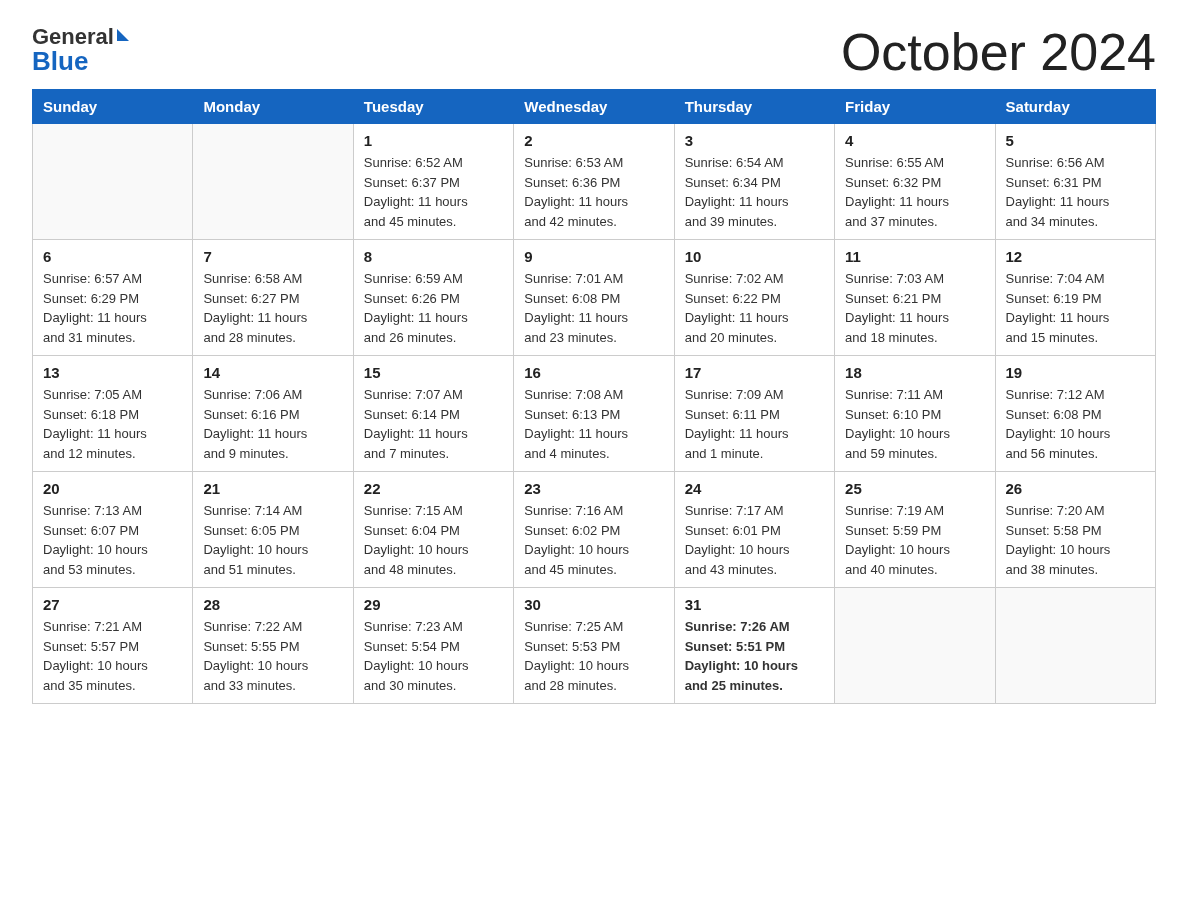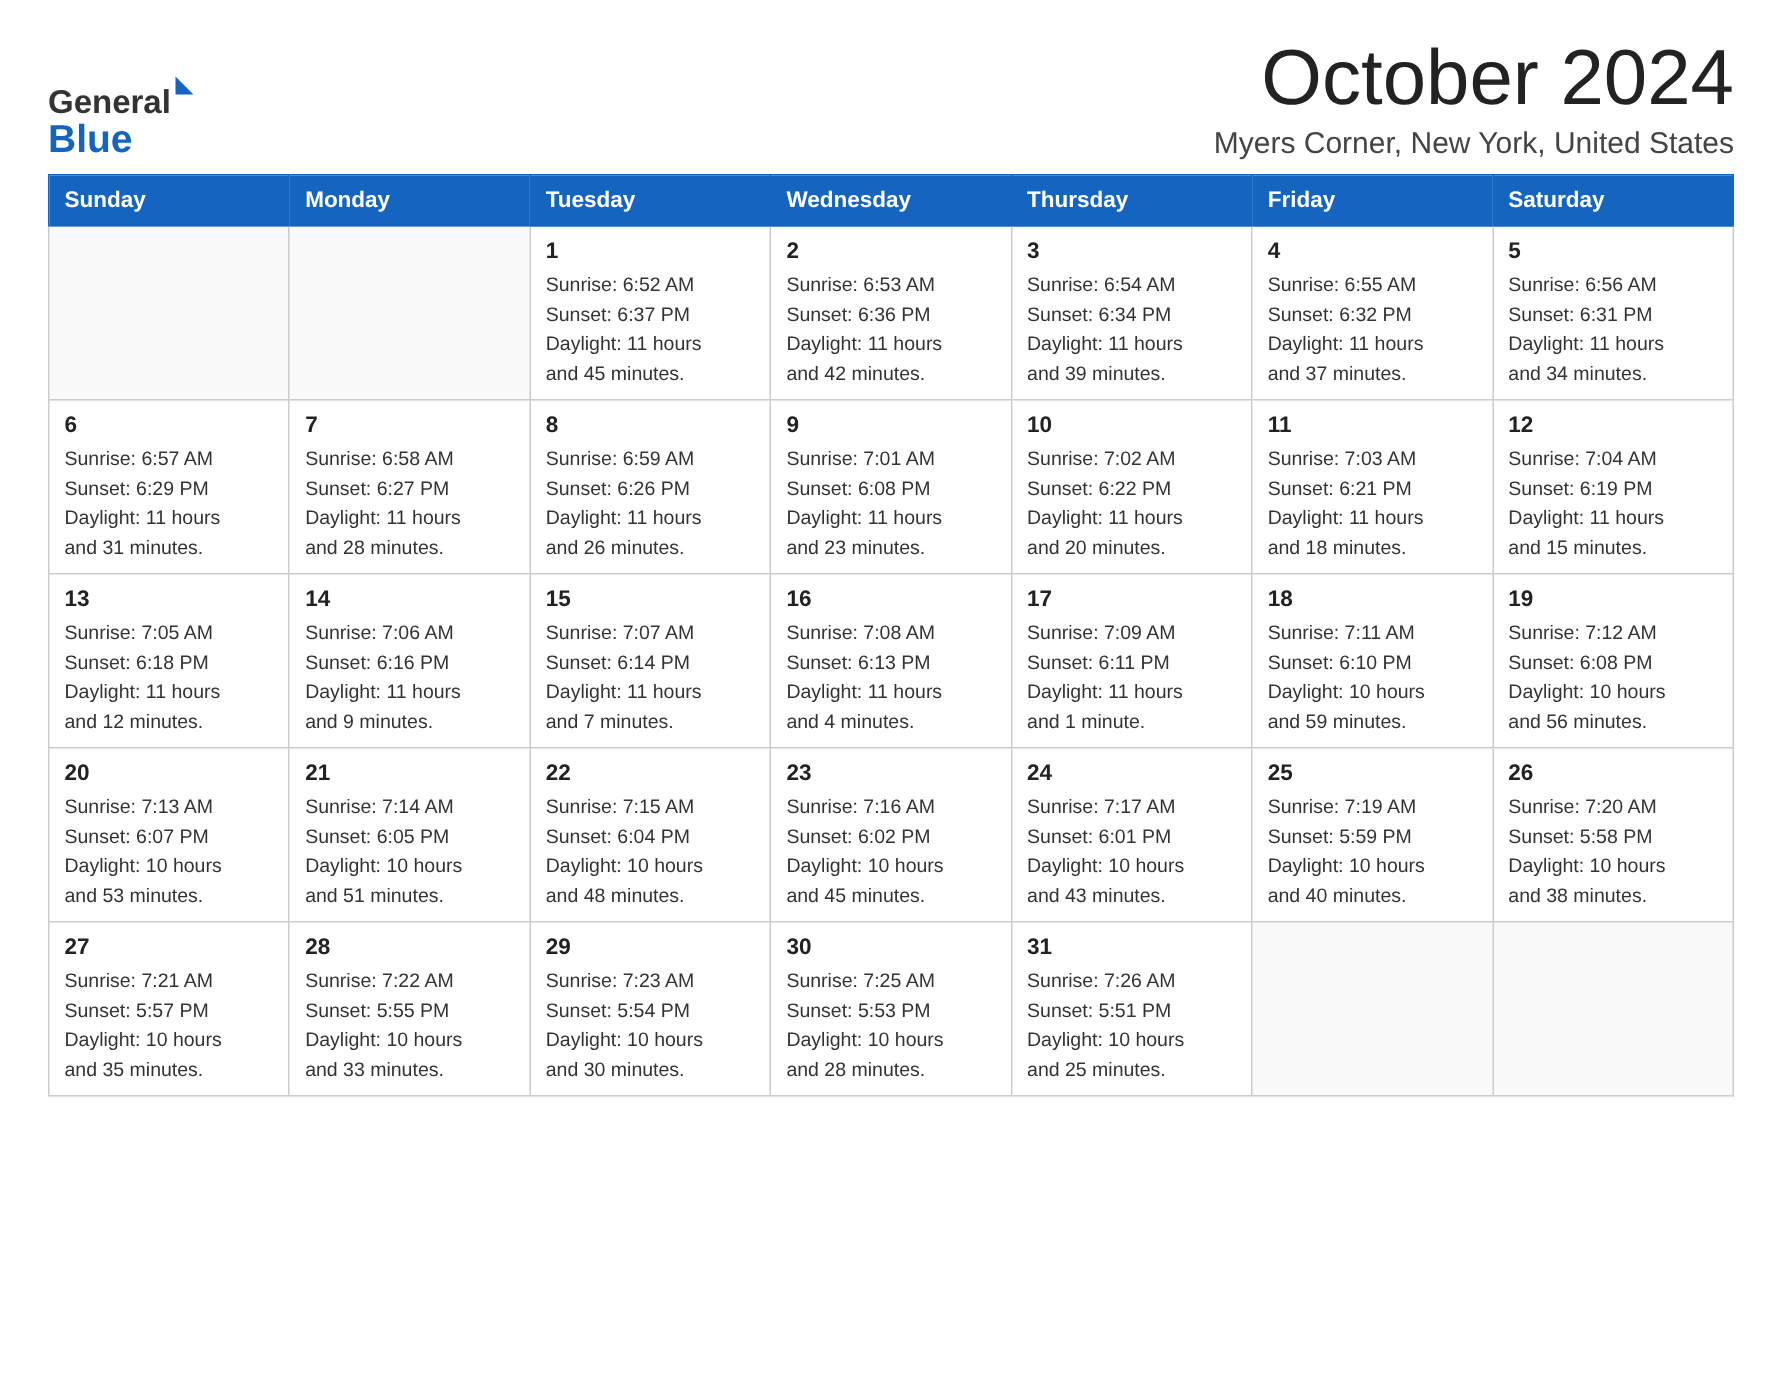--- a/index.html
+++ b/index.html
@@ -19,22 +19,22 @@
     .logo {
       display: flex;
       flex-direction: column;
       align-items: flex-start;
     }
     .logo-text {
       font-size: 22px;
       font-weight: bold;
       color: #333;
       display: flex;
+      align-items: center;
       gap: 1px;
-      margin-top: 31px;
     }
     .logo-general {
       color: #333;
       font-size: 22px;
       font-weight: bold;
     }
     .logo-arrow {
       width: 0;
       height: 0;
       border-left: 12px solid #1565c0;
@@ -113,21 +113,20 @@
 <div class="header-row">
   <div class="logo">
     <div class="logo-text">
       <span class="logo-general">General</span>
       <span class="logo-arrow"></span>
     </div>
     <div class="logo-line2">Blue</div>
   </div>
   <div class="title-block">
     <div class="month-title">October 2024</div>
-    <div class="location-title">Myers Corner, New York, United States</div>
   </div>
 </div>
 
 <table>
   <thead>
     <tr>
     <th>Sunday</th>
         <th>Monday</th>
         <th>Tuesday</th>
         <th>Wednesday</th>
@@ -353,21 +352,21 @@
         </td>
         <td>
           <span class="day-number">30</span>
           <div class="day-info" style="white-space: pre-line;">Sunrise: 7:25 AM
 Sunset: 5:53 PM
 Daylight: 10 hours
 and 28 minutes.</div>
         </td>
         <td>
           <span class="day-number">31</span>
-          <div class="day-info" style="white-space: pre-line;">Sunrise: 7:26 AM
+          <div class="day-info" style="white-space: pre-line; font-weight: bold;">Sunrise: 7:26 AM
 Sunset: 5:51 PM
 Daylight: 10 hours
 and 25 minutes.</div>
         </td>
         <td class="empty-cell"></td>
         <td class="empty-cell"></td>
       </tr>
     </tbody>
 </table>
 

